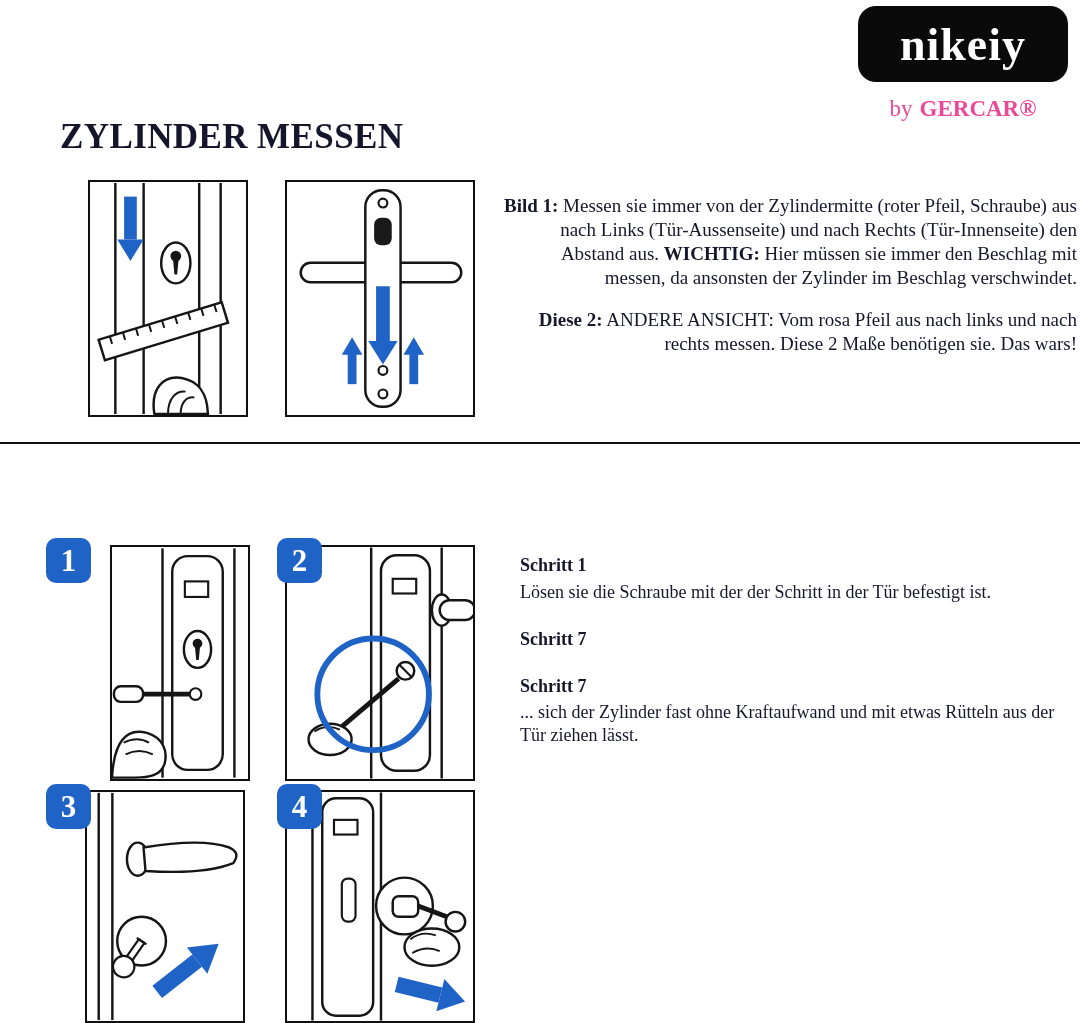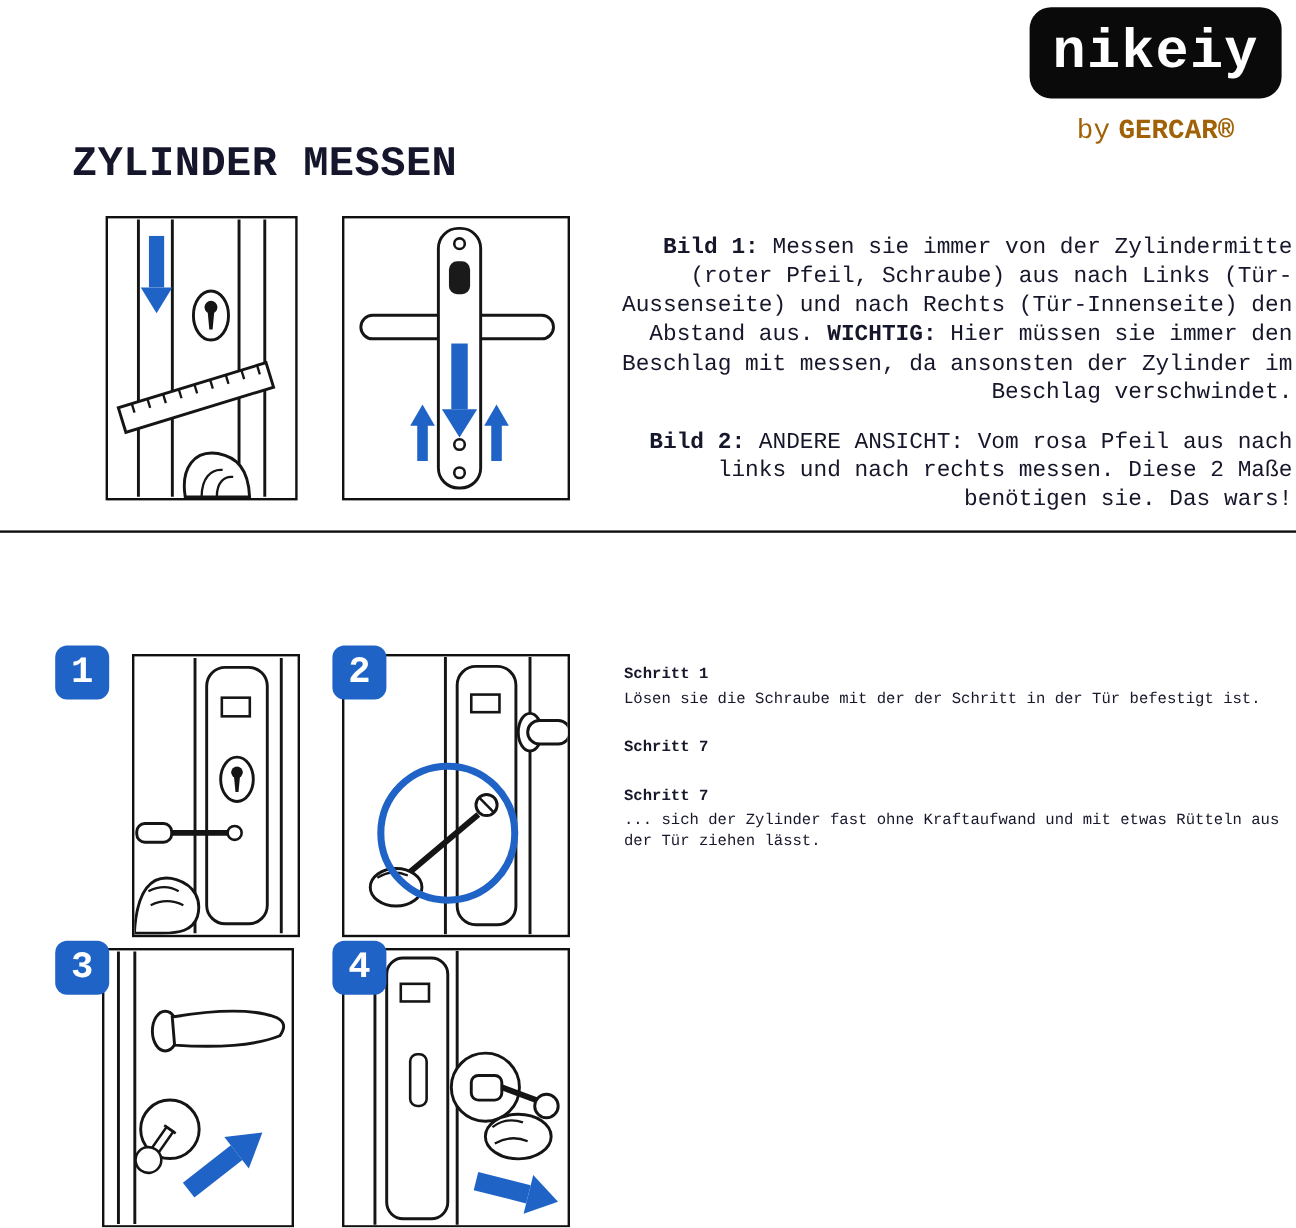--- a/index.html
+++ b/index.html
@@ -3,38 +3,38 @@
 <meta charset="utf-8">
 <style>
   :root { --accent-blue: #2063c6; }
   * { box-sizing: border-box; }
   html,body { margin:0; padding:0; background:#fff; }
   .page {
     position: relative;
     width: 1080px;
     height: 1023px;
     background: #fff;
-    font-family: Liberation Mono, monospace;
+    font-family: Liberation Serif, serif;
     color: #17172b;
     overflow: hidden;
   }
 
   
   .logo-box {
     position: absolute; left: 858px; top: 6px;
     width: 210px; height: 76px;
     background: #0a0a0a; border-radius: 18px;
     display: flex; align-items: center; justify-content: center;
   }
   .logo-text {
     color:#fff; font-size: 46px; font-weight: 800; letter-spacing: 1px;
   }
   .logo-byline {
     position: absolute; left: 858px; top: 96px; width: 210px;
-    text-align: center; font-size: 23px; color:#a16207;
+    text-align: center; font-size: 23px; color:#ec4899;
   }
   .logo-byline .by { font-weight: 400; margin-right: 7px; }
   .logo-byline .brand { font-weight: 700; }
 
   
   .title {
     position: absolute; margin: 0;
     font-size: 35px; font-weight: 800; letter-spacing: 0.4px; color: #15152b;
   }
   .title-messen   { left: 60px; top: 117px; }
@@ -73,21 +73,21 @@
     display: flex; align-items: center; justify-content: center;
     font-size: 31px; font-weight: 700;
   }
   .badge-1 { left: 46px;  top: 538px; }
   .badge-2 { left: 277px; top: 538px; }
   .badge-3 { left: 46px;  top: 784px; }
   .badge-4 { left: 277px; top: 784px; }
 
   .steps {
     position: absolute; left: 520px; top: 554px; width: 548px;
-    font-size: 13px; line-height: 1.27; font-weight: 500;
+    font-size: 18px; line-height: 1.27; font-weight: 500;
   }
   .step { margin-bottom: 24px; }
   .step-title { font-weight: 700; margin-bottom: 4px; }
 
   
   .accent-fill   { fill:   var(--accent-blue); }
   .accent-stroke { stroke: var(--accent-blue); }
 </style>
 </head>
 <body>
@@ -166,21 +166,21 @@
   </div>
 
   <div class="messen-text">
     <p>
       <b>Bild 1:</b>
       <span>Messen sie immer von der Zylindermitte (roter Pfeil, Schraube) aus nach Links (Tür-Aussenseite) und nach Rechts (Tür-Innenseite) den Abstand aus.</span>
       <b>WICHTIG:</b>
       <span>Hier müssen sie immer den Beschlag mit messen, da ansonsten der Zylinder im Beschlag verschwindet.</span>
     </p>
     <p>
-      <b>Bild 2:</b>
+      <b>Diese 2:</b>
       <span>ANDERE ANSICHT: Vom rosa Pfeil aus nach links und nach rechts messen. Diese 2 Maße benötigen sie. Das wars!</span>
     </p>
   </div>
 
   <hr class="divider">
 
 
   <div class="badge badge-1">1</div>
   <div class="badge badge-2">2</div>
   <div class="badge badge-3">3</div>

